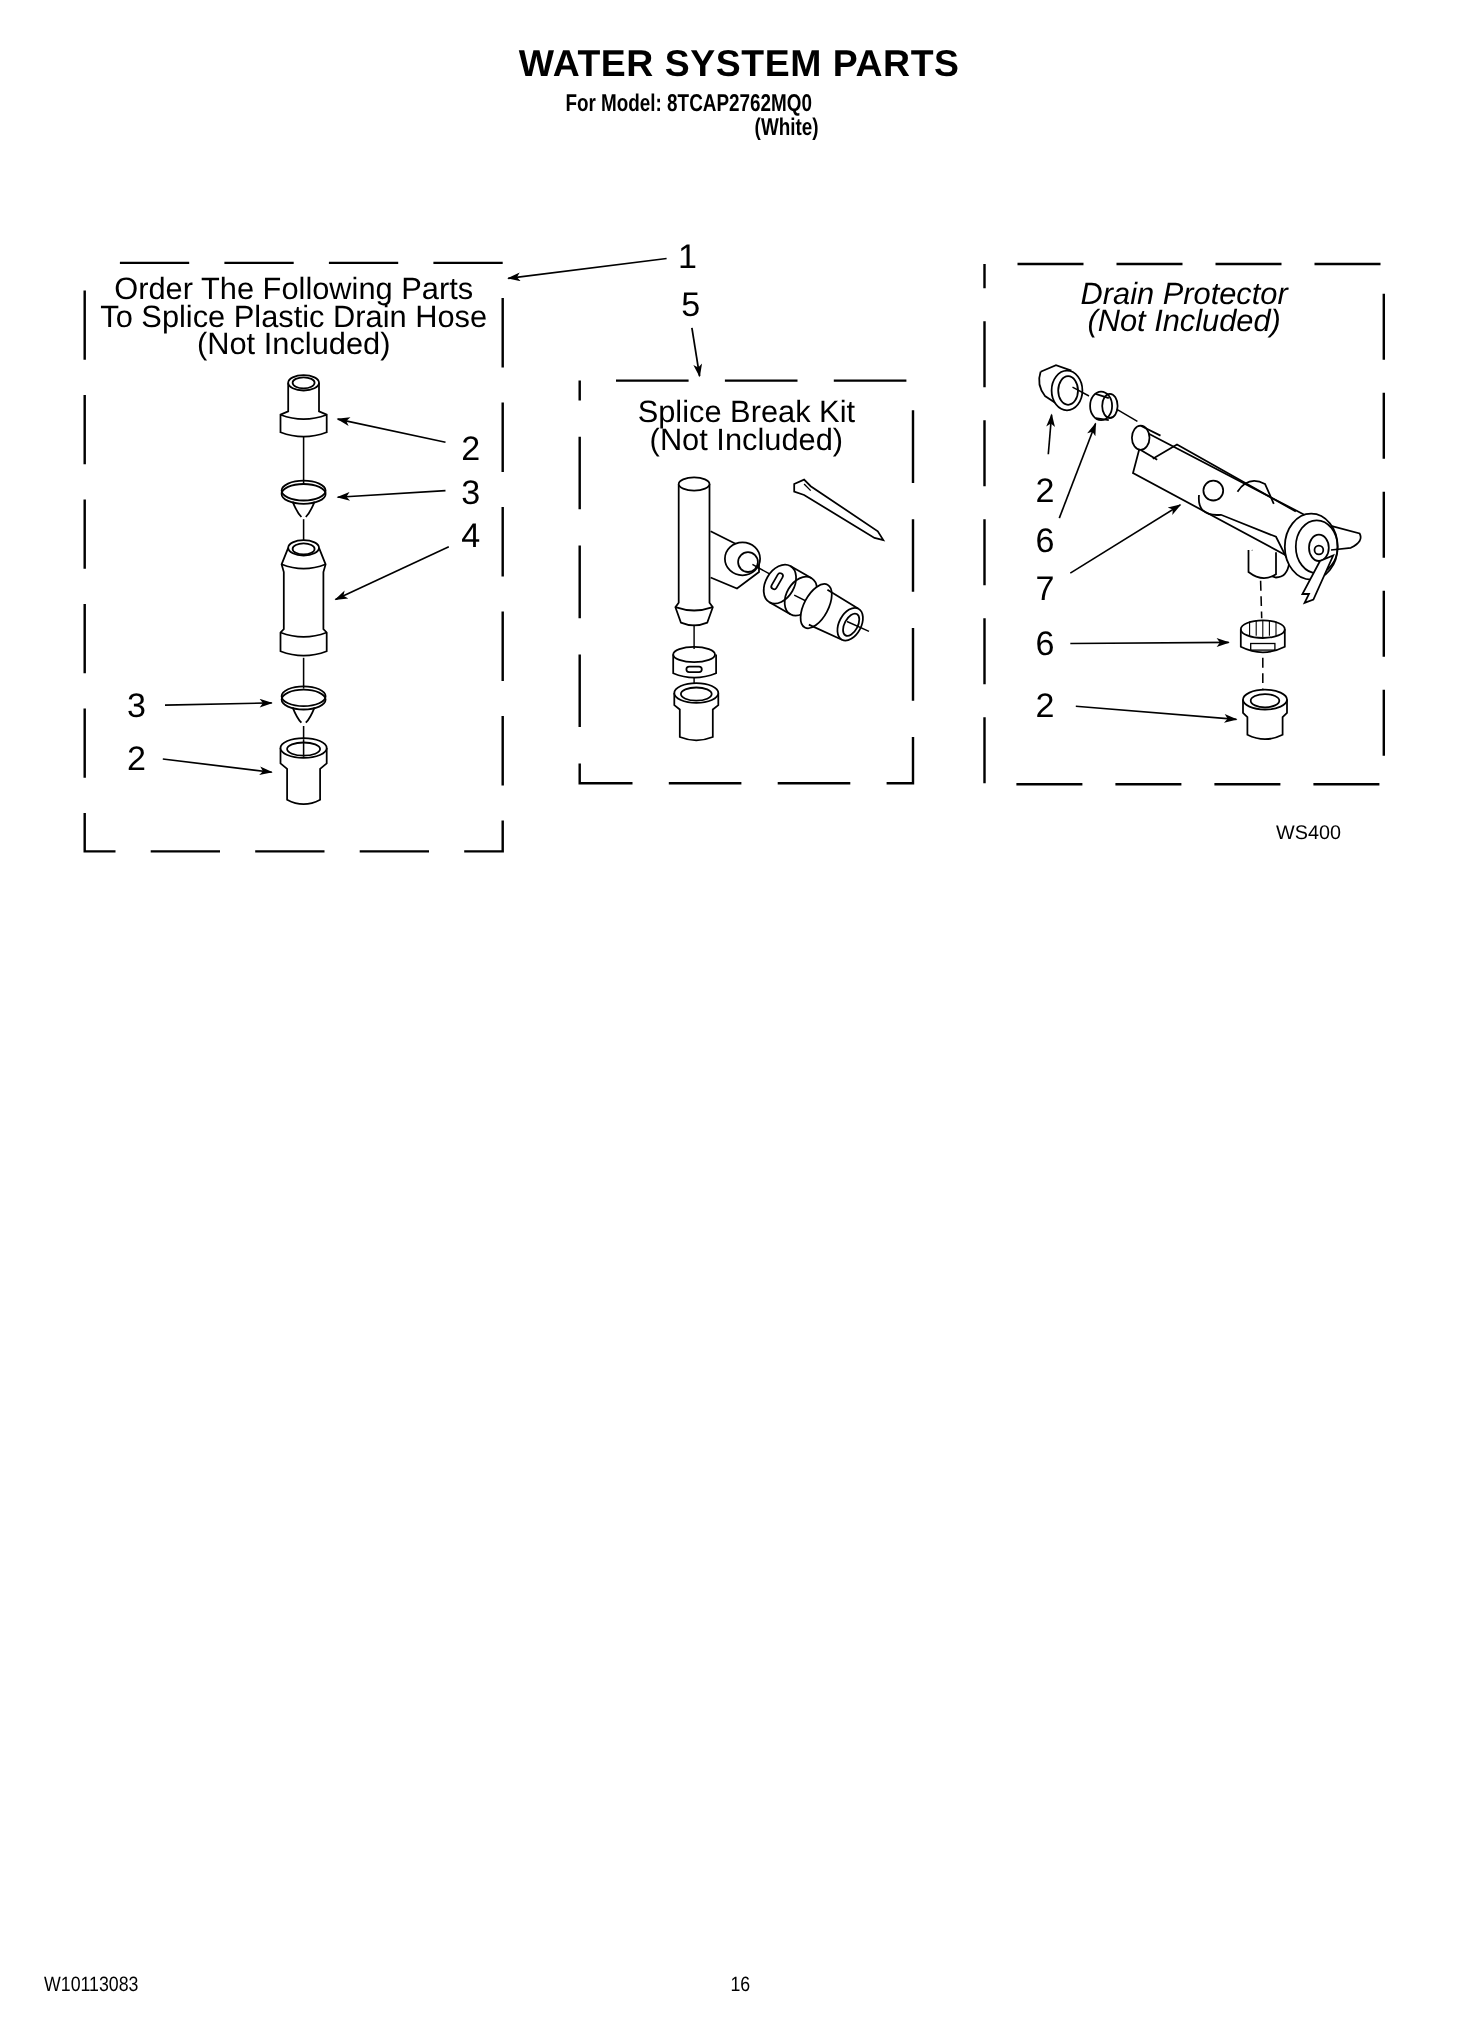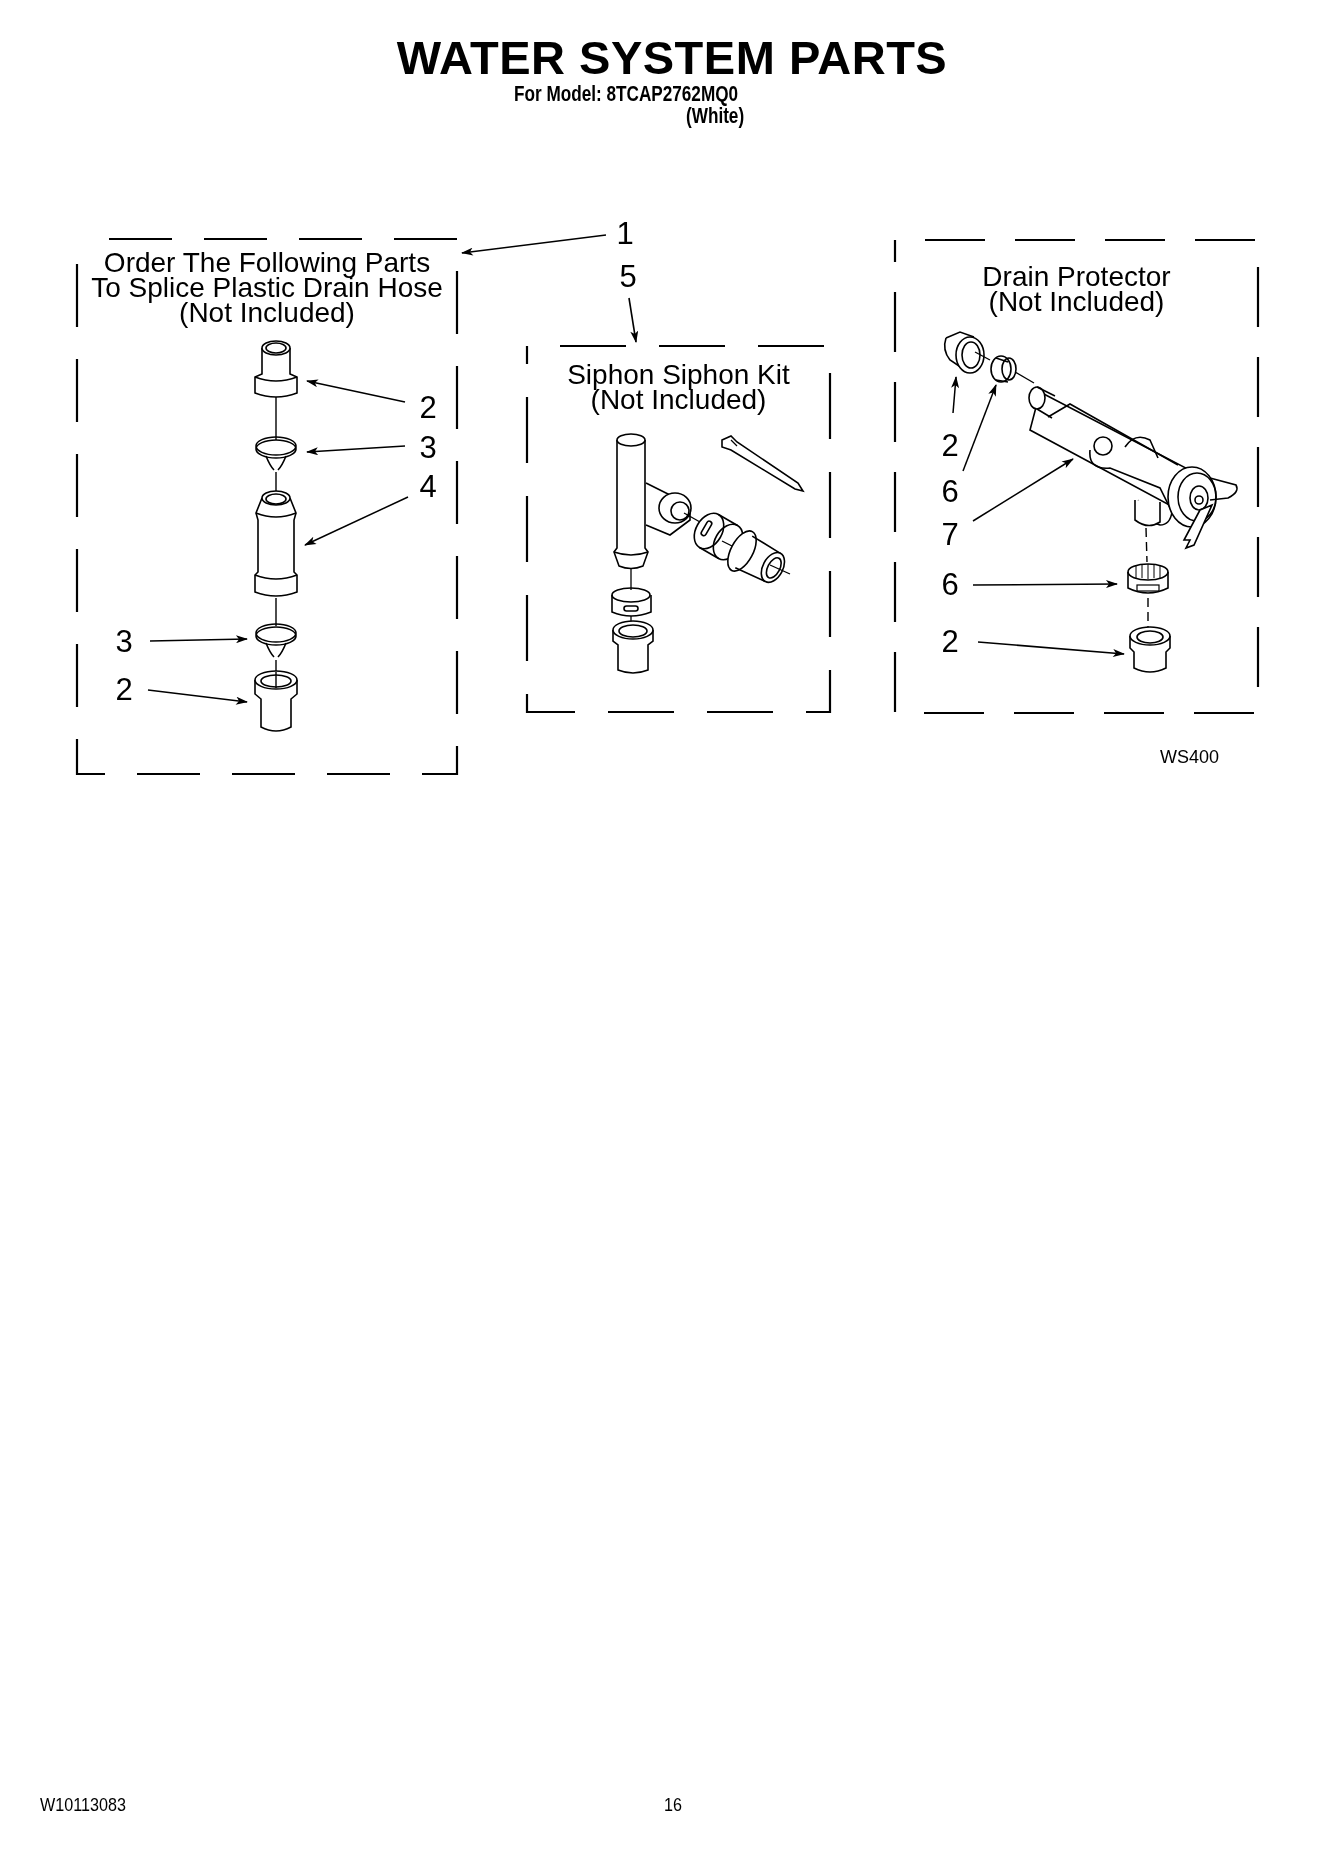--- a/index.html
+++ b/index.html
@@ -1,20 +1,20 @@
 <!DOCTYPE html>
 <html><head>
 <meta charset="utf-8">
 <style>
   html, body { margin: 0; padding: 0; background: #ffffff; }
   body { width: 1339px; height: 1849px; position: relative; overflow: hidden;
          font-family: "Liberation Sans", "DejaVu Sans", sans-serif; color: #000; }
   .abs { position: absolute; }
   .title { left: 0; width: 1339px; top: 36px; text-align: center; font-weight: bold;
-           font-size: 47px; letter-spacing: 0.5px; line-height: 44px; padding-left: 5px; box-sizing: border-box; }
+           font-size: 34px; letter-spacing: 0.5px; line-height: 44px; padding-left: 5px; box-sizing: border-box; }
   .subtitle { left: 514px; top: 82px; font-weight: bold; font-size: 22px; line-height: 24px;
               transform: scaleX(0.78); transform-origin: left top; white-space: nowrap; }
   .color { left: 686px; top: 104px; font-weight: bold; font-size: 22px; line-height: 24px;
            transform: scaleX(0.78); transform-origin: left top; white-space: nowrap; }
   .boxlabel { text-align: center; font-size: 28px; line-height: 25px; white-space: nowrap; }
   .callout { font-size: 31px; line-height: 32px; width: 30px; text-align: center; }
   .figcode { font-size: 18px; line-height: 30px; }
   .footer { font-size: 19px; line-height: 20px; transform: scaleX(0.85); transform-origin: left top; white-space: nowrap; }
   svg.art { position: absolute; left: 0; top: 0; }
 </style>
@@ -184,24 +184,24 @@
     <line x1="978" y1="642" x2="1124" y2="654" marker-end="url(#ah)"></line>
   </g>
 </svg>
 
 <div class="abs boxlabel" style="left:77px;width:380px;top:250px;">
   <div>Order The Following Parts</div>
   <div>To Splice Plastic Drain Hose</div>
   <div>(Not Included)</div>
 </div>
 <div class="abs boxlabel" style="left:527px;width:303px;top:362px;">
-  <div>Siphon Siphon Kit</div>
+  <div>Splice Break Kit</div>
   <div>(Not Included)</div>
 </div>
-<div class="abs boxlabel" style="left:895px;width:363px;top:264px;">
+<div class="abs boxlabel" style="left:895px;width:363px;top:254px;font-style:italic;">
   <div>Drain Protector</div>
   <div>(Not Included)</div>
 </div>
 
 <div class="abs callout" style="left:610px;top:218px;">1</div>
 <div class="abs callout" style="left:613px;top:261px;">5</div>
 
 <div class="abs callout" style="left:413px;top:392px;">2</div>
 <div class="abs callout" style="left:413px;top:432px;">3</div>
 <div class="abs callout" style="left:413px;top:471px;">4</div>

